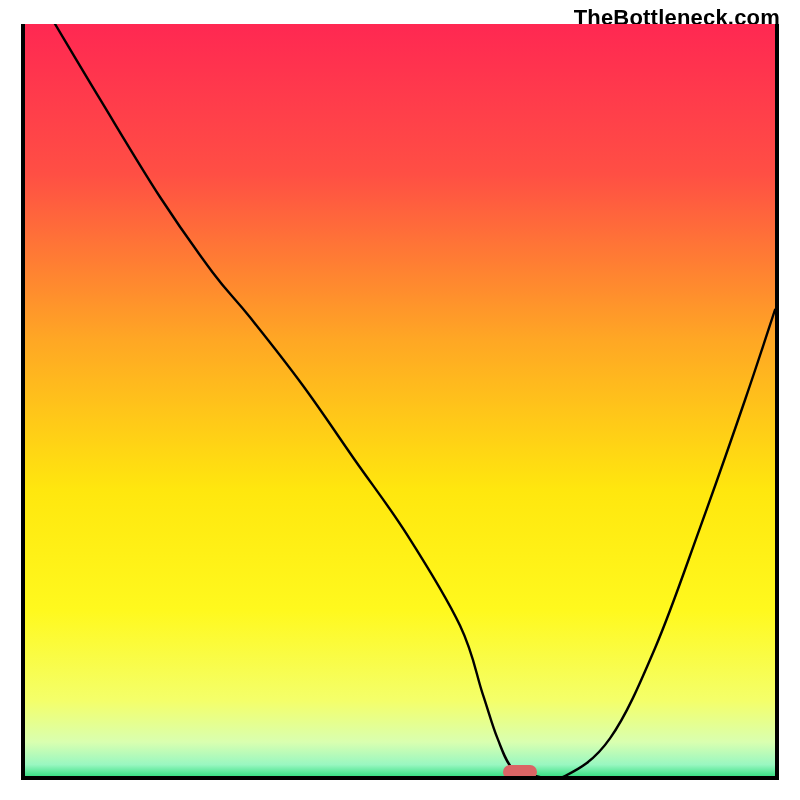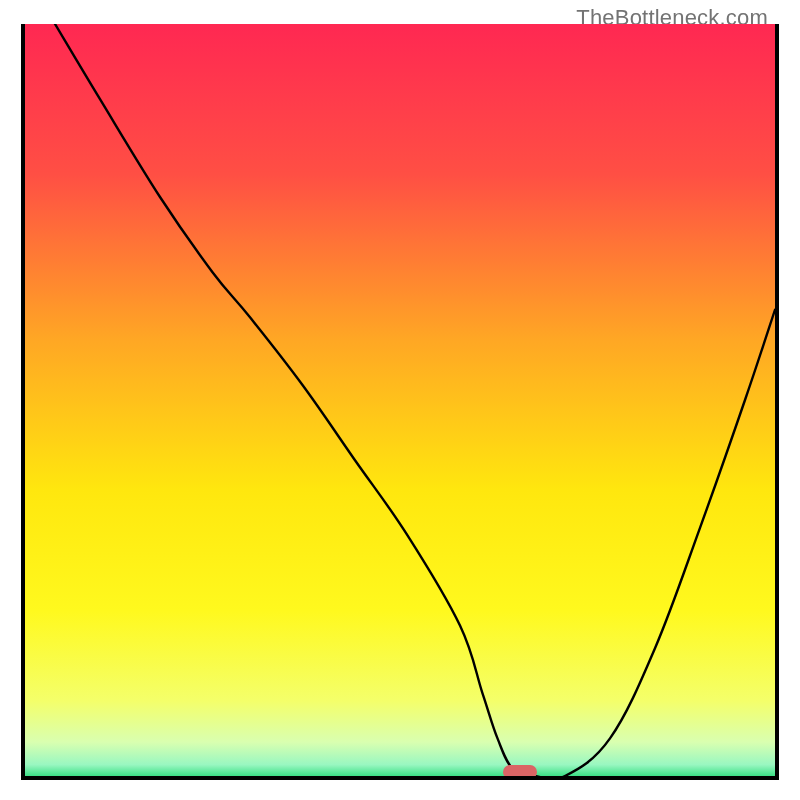--- a/index.html
+++ b/index.html
@@ -17,24 +17,24 @@
     width: 758px;
     height: 756px;
     border-left: 4px solid #000;
     border-right: 4px solid #000;
     border-bottom: 4px solid #000;
     box-sizing: border-box;
   }
   .watermark {
     position: absolute;
     top: 5px;
-    right: 32px;
+    right: 20px;
     font-size: 22px;
-    font-weight: 400;
-    color: #737373;
+    font-weight: 700;
+    color: #000000;
     letter-spacing: 0.2px;
   }
   svg.scene {
     position: absolute;
     left: 25px;
     top: 24px;
     width: 750px;
     height: 752px;
   }
   .pill {

